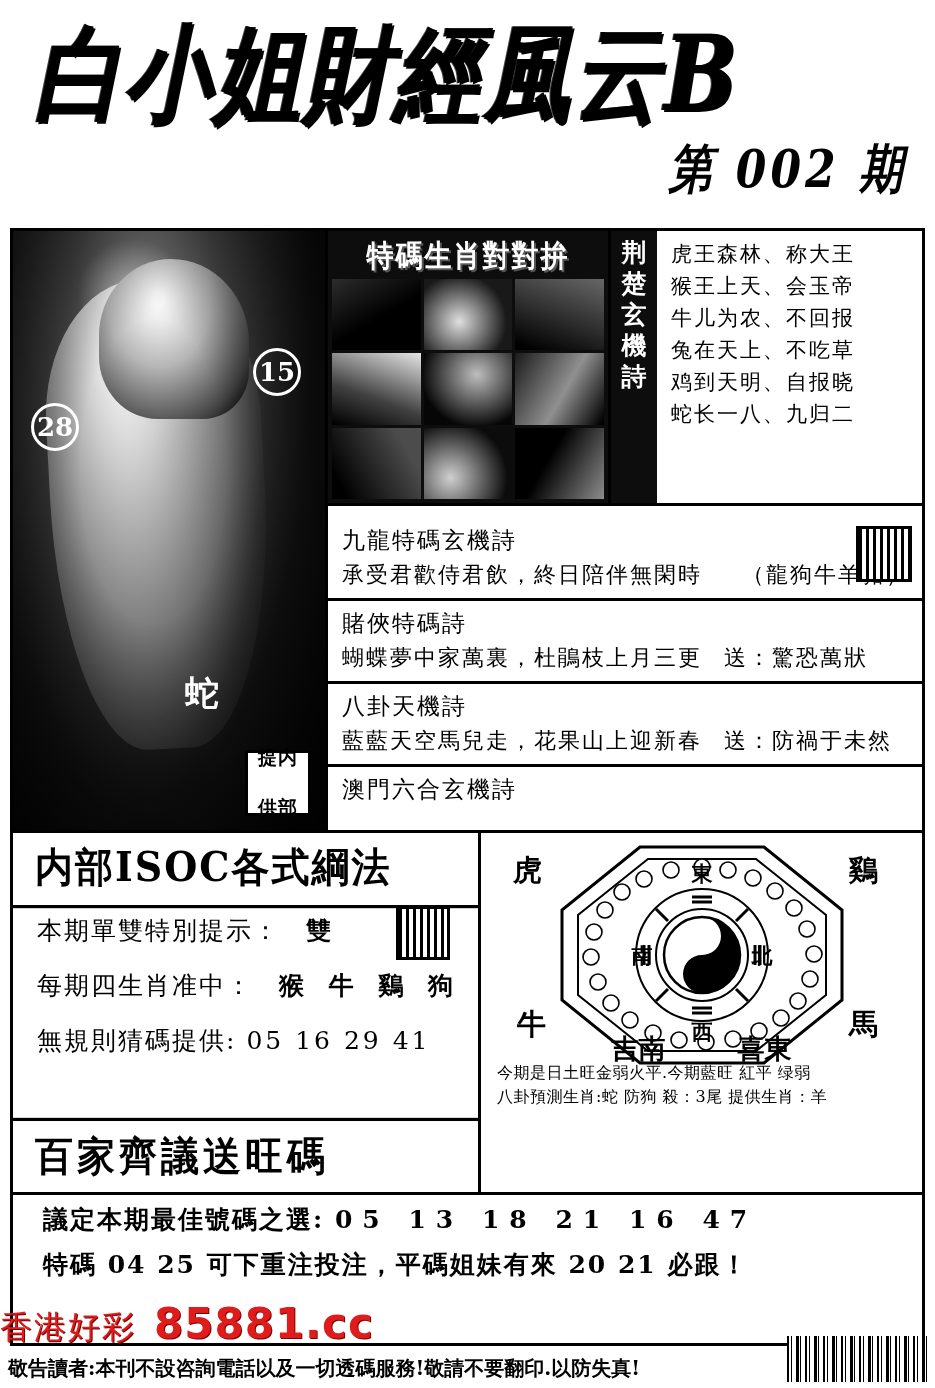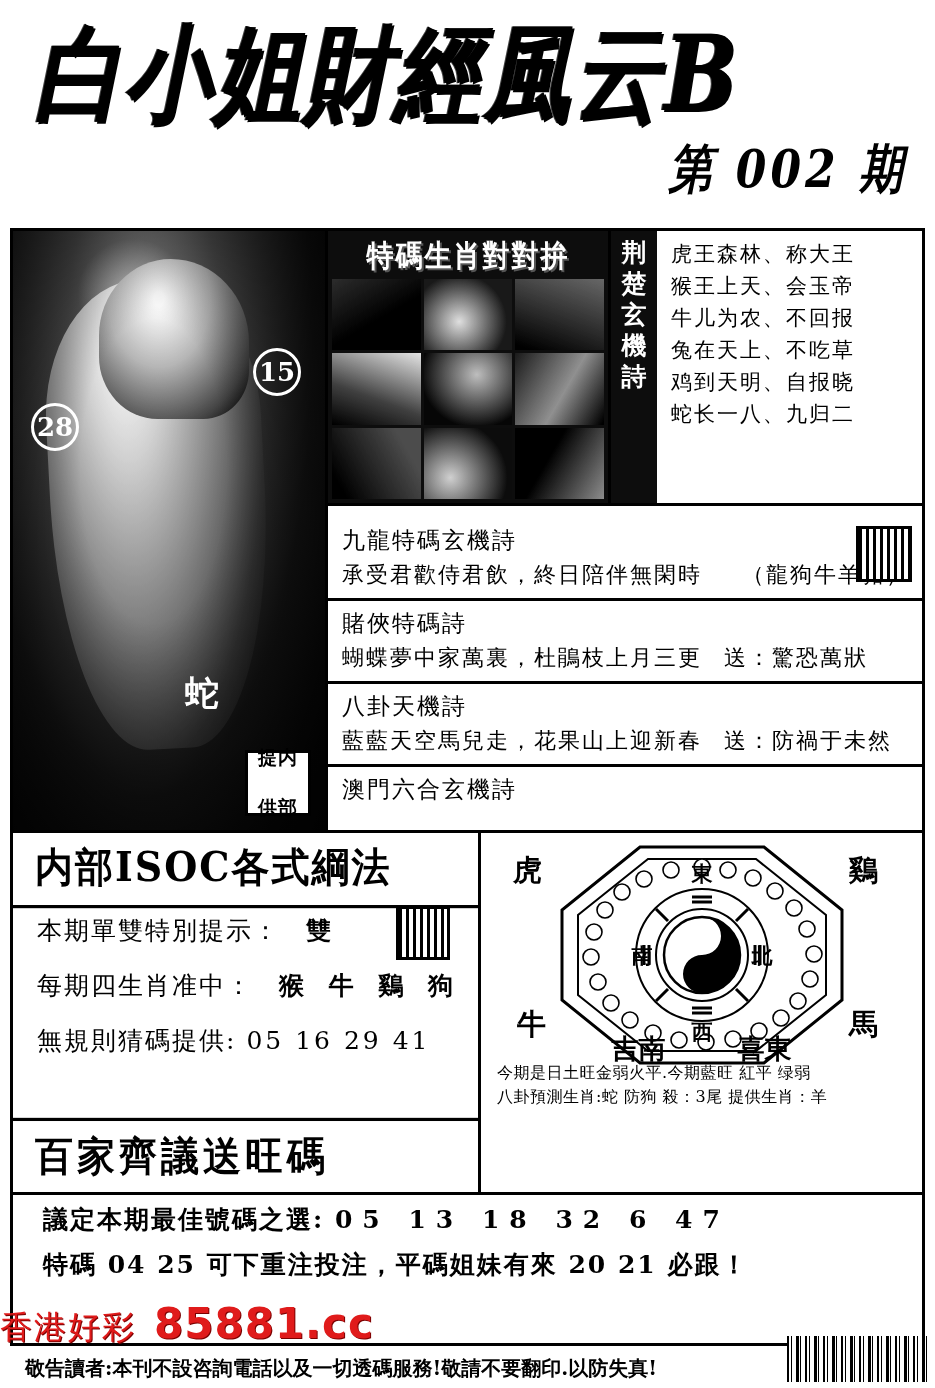--- a/index.html
+++ b/index.html
@@ -343,21 +343,21 @@
     color: #e01b1b;
     margin-left: 18px;
     letter-spacing: 1px;
     text-shadow: 1px 1px 0 #7a0000;
   }
 
   
   .footer {
     position: absolute;
     left: 8px; right: 8px; bottom: 6px;
-    display: flex; align-items: flex-end; justify-content: space-between; margin-left: 17px;
+    display: flex; align-items: flex-end; justify-content: space-between;
   }
   .footer-text {
     font-family: "DejaVu Serif", serif;
     font-weight: 700;
     font-size: 20px;
     letter-spacing: 0px;
     white-space: nowrap;
   }
   .barcode {
     width: 140px; height: 46px;
@@ -556,21 +556,21 @@
             <div>今期是日土旺金弱火平.今期藍旺 紅平 绿弱</div>
             <div>八卦預測生肖:蛇 防狗 殺：3尾  提供生肖：羊</div>
           </div>
         </div>
       </div>
     </div>
 
     <div class="bottom">
       <div class="b-line">
         <span>議定本期最佳號碼之選:</span>
-        <span class="sp">05    13    18    32    6    47</span>
+        <span class="sp">05    13    18    21    16    47</span>
       </div>
       <div class="b-line">特碼 04  25 可下重注投注，平碼姐妹有來 20 21 必跟！</div>
     </div>
   </div>
 
   <div class="hk-banner">
     <span class="hk-cn">香港好彩</span>
     <span class="hk-num">85881.cc</span>
   </div>
 

